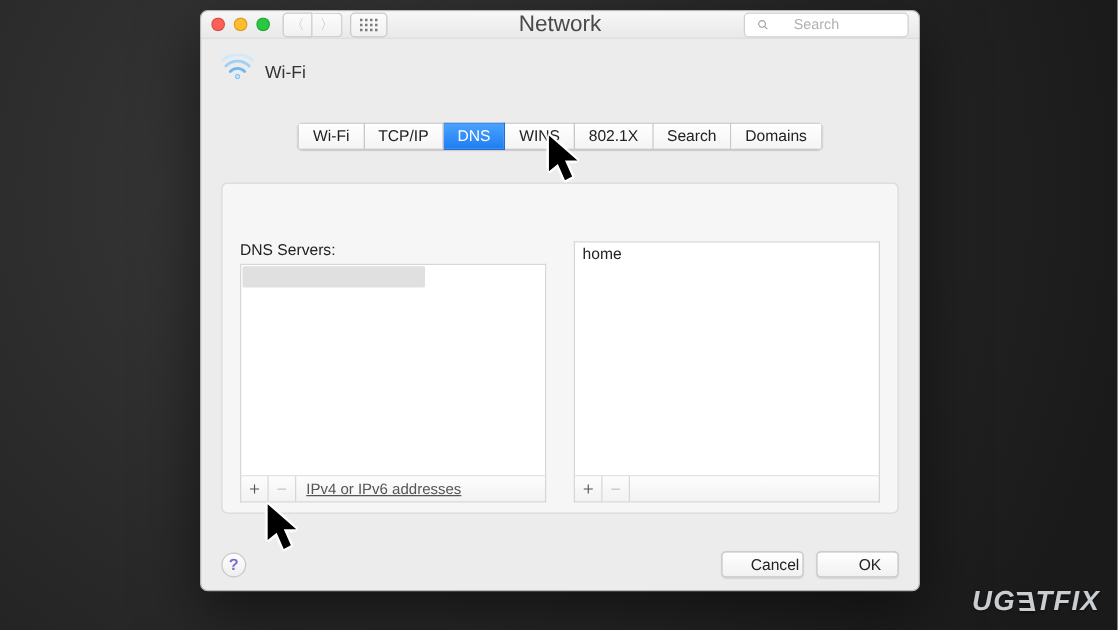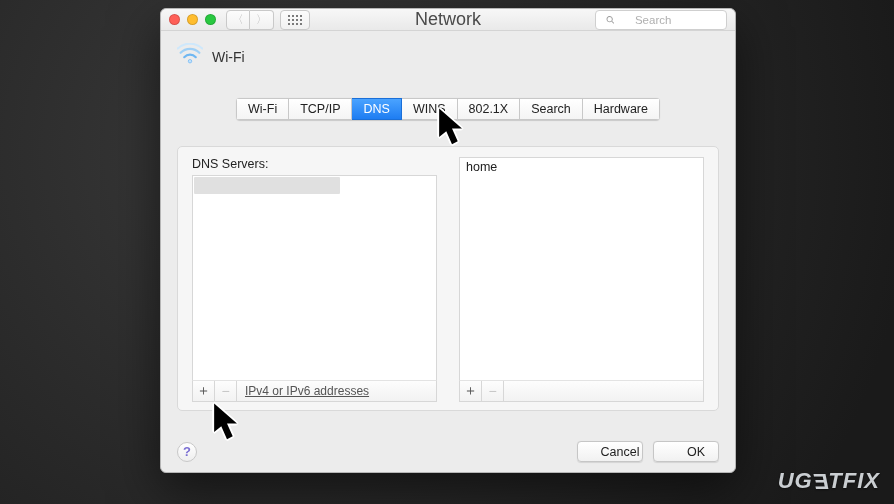--- a/index.html
+++ b/index.html
@@ -79,21 +79,21 @@
   }
   .seg .tab:first-child{border-left:1px solid #c8c8c8;}
   .seg .tab.sel{
     background:linear-gradient(#4aa3ff,#1e7df2);
     color:#fff; border-color:#1a6fd8;
   }
   .pane{
     flex:1; background:#f6f6f6; border:1px solid #d9d9d9; border-radius:5px;
     padding:10px 14px 8px; display:flex; flex-direction:column;
   }
-  .cols{display:flex; gap:22px; flex:1;}
+  .cols{display:flex; gap:22px; flex:1;margin-top:36px;}
   .col{flex:1; display:flex; flex-direction:column;}
   .lbl{font-size:12.5px; color:#222; margin-bottom:4px;}
   .list{
     flex:1; background:#fff; border:1px solid #d7d7d7; border-bottom:none;
     font-size:12.5px; overflow:hidden;
   }
   .list .row{padding:2px 6px; height:17px; line-height:15px;}
   .list .row.grey{background:#e0e0e0; color:#888; width:60%; margin:1px 0 0 1px; border-radius:1px;}
   .foot{
     height:22px; background:linear-gradient(#fdfdfd,#f2f2f2);
@@ -190,21 +190,21 @@
     </div>
 
     <div class="tabs">
       <div class="seg">
         <div class="tab">Wi-Fi</div>
         <div class="tab">TCP/IP</div>
         <div class="tab sel">DNS</div>
         <div class="tab">WINS</div>
         <div class="tab">802.1X</div>
         <div class="tab">Search</div>
-        <div class="tab">Hardware</div>
+        <div class="tab">Domains</div>
       </div>
     </div>
 
     <div class="pane">
       <div class="cols">
         <div class="col">
           <div class="lbl">DNS Servers:</div>
           <div class="list">
             <div class="row grey">&nbsp;</div>
           </div>

